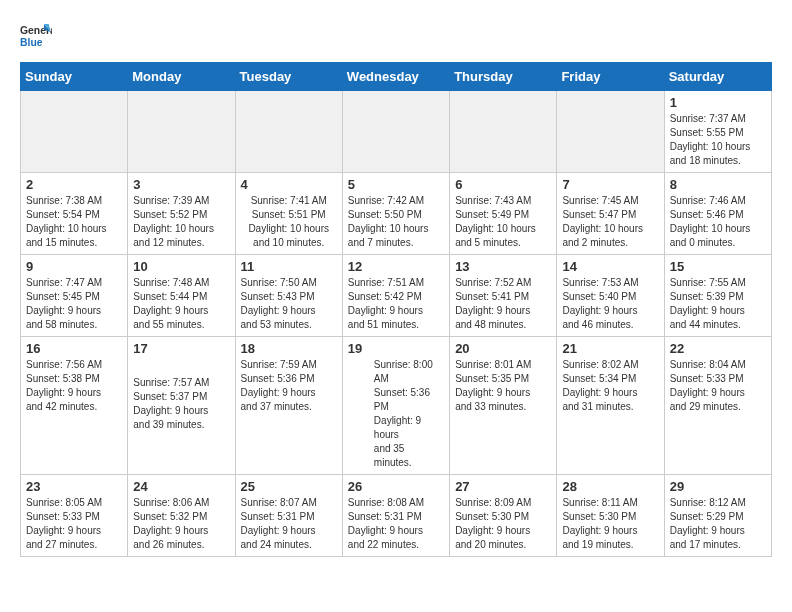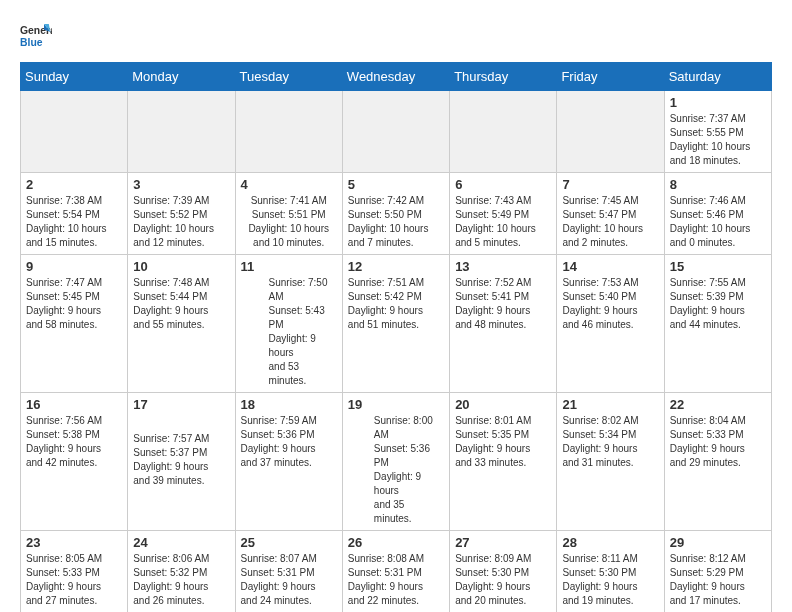--- a/index.html
+++ b/index.html
@@ -37,21 +37,21 @@
     }
     .calendar {
       width: 100%;
       border-collapse: collapse;
       border: 1px solid #ccc;
     }
     .calendar th {
       background: #1a6fba;
       color: #fff;
       font-size: 13px;
-      font-weight: normal;
+      font-weight: bold;
       padding: 6px 4px;
       text-align: left;
       border: 1px solid #1a6fba;
     }
     .calendar td {
       width: 107px;
       vertical-align: top;
       padding: 4px 5px;
       border: 1px solid #ccc;
       font-size: 10.5px;
@@ -184,21 +184,21 @@
         </td>
         <td>
           <span class="day-num">10</span>
           <div class="day-info" style="white-space: pre-line;">Sunrise: 7:48 AM
 Sunset: 5:44 PM
 Daylight: 9 hours
 and 55 minutes.</div>
         </td>
         <td>
           <span class="day-num">11</span>
-          <div class="day-info" style="white-space: pre-line; margin-left: 28px;">Sunrise: 7:50 AM
+          <div class="day-info" style="white-space: pre-line;">Sunrise: 7:50 AM
 Sunset: 5:43 PM
 Daylight: 9 hours
 and 53 minutes.</div>
         </td>
         <td>
           <span class="day-num">12</span>
           <div class="day-info" style="white-space: pre-line;">Sunrise: 7:51 AM
 Sunset: 5:42 PM
 Daylight: 9 hours
 and 51 minutes.</div>

